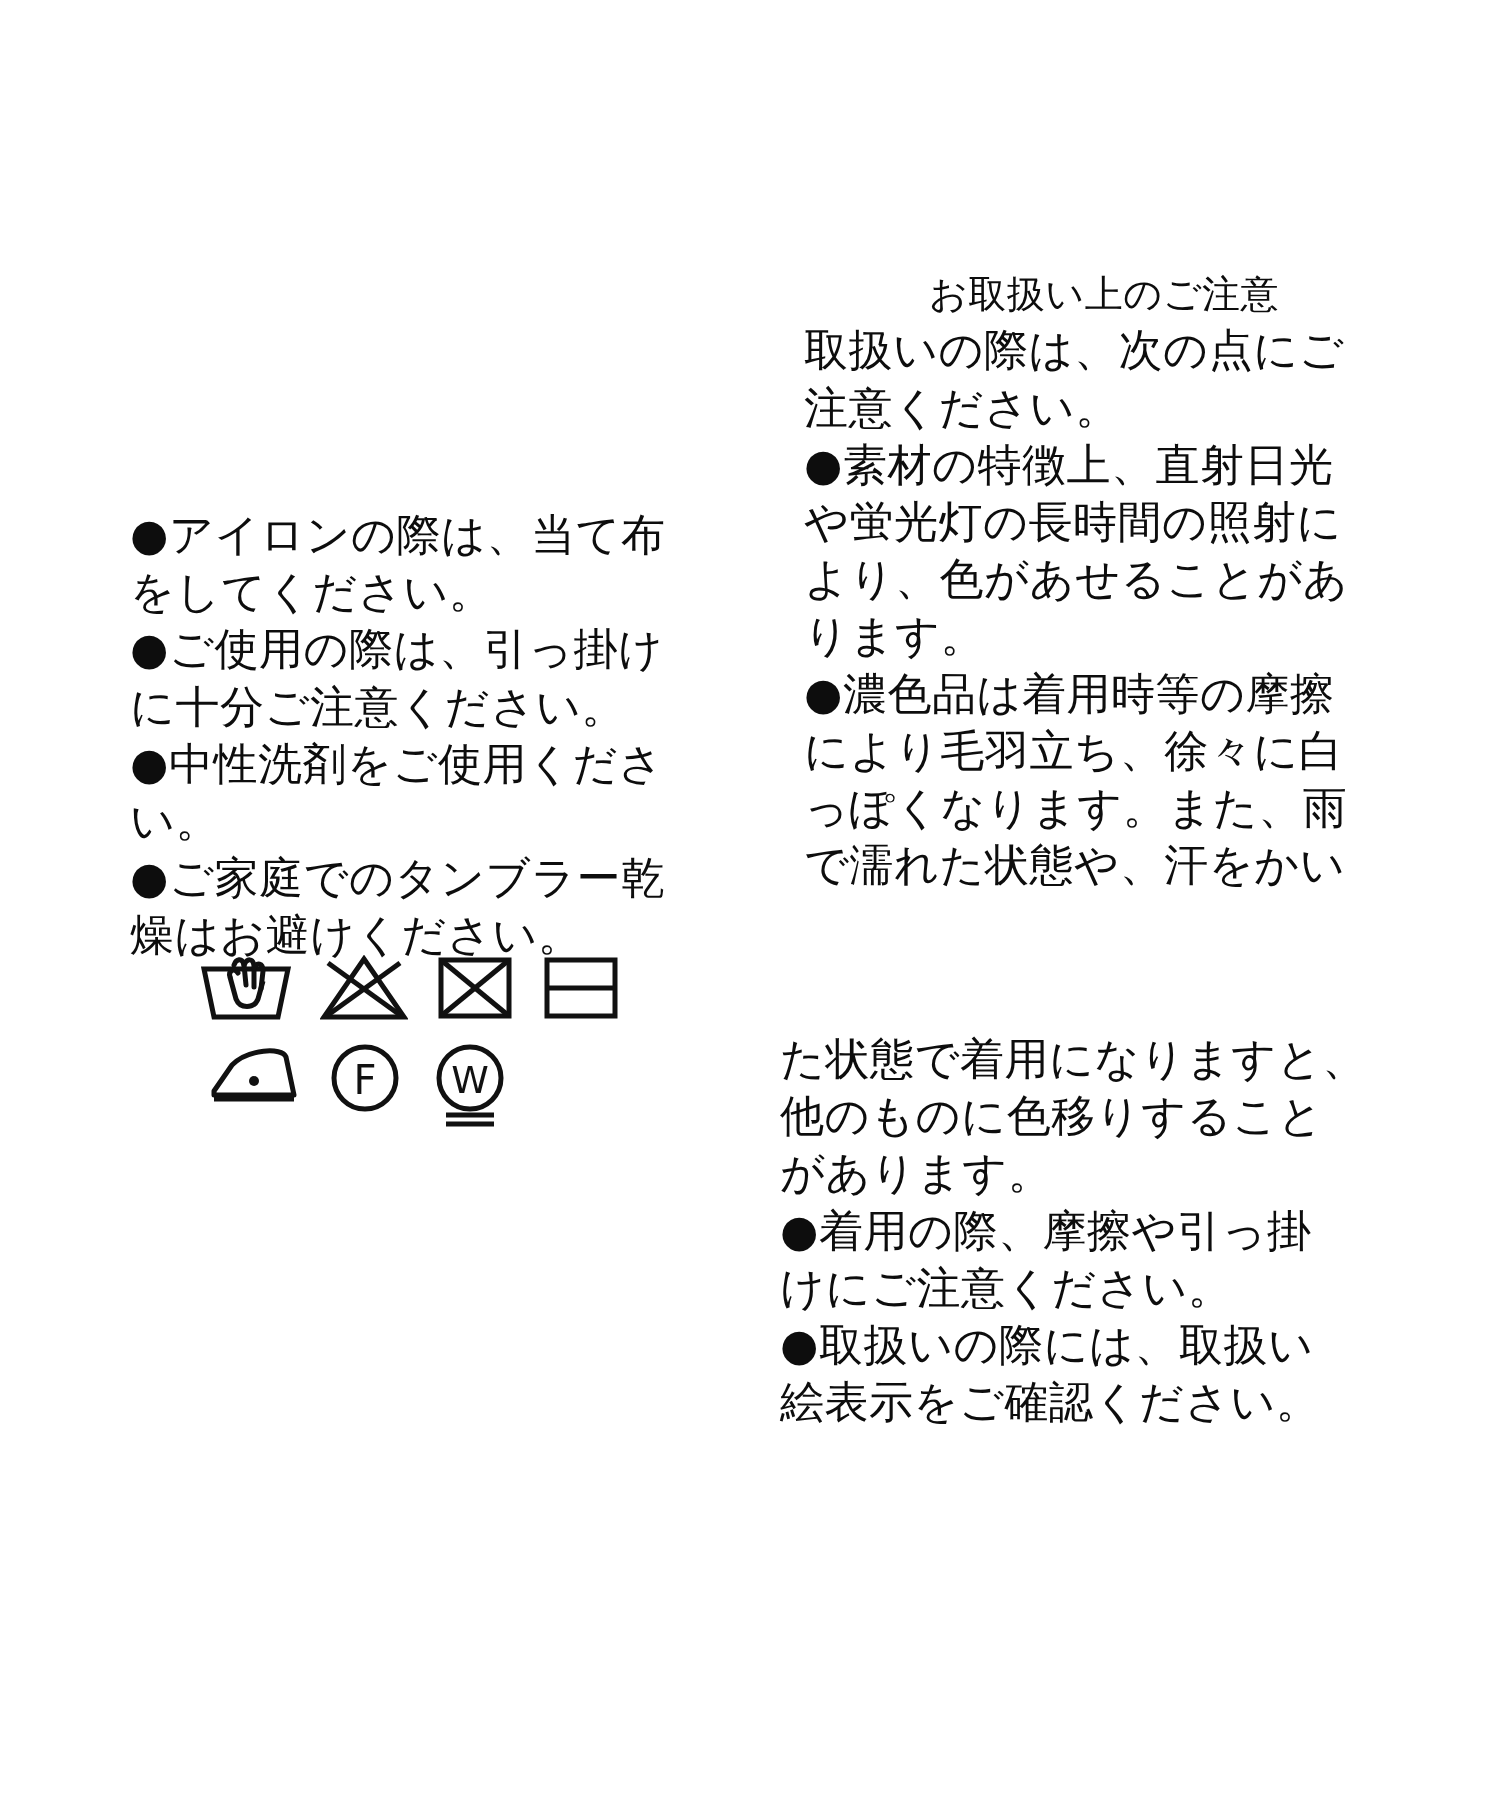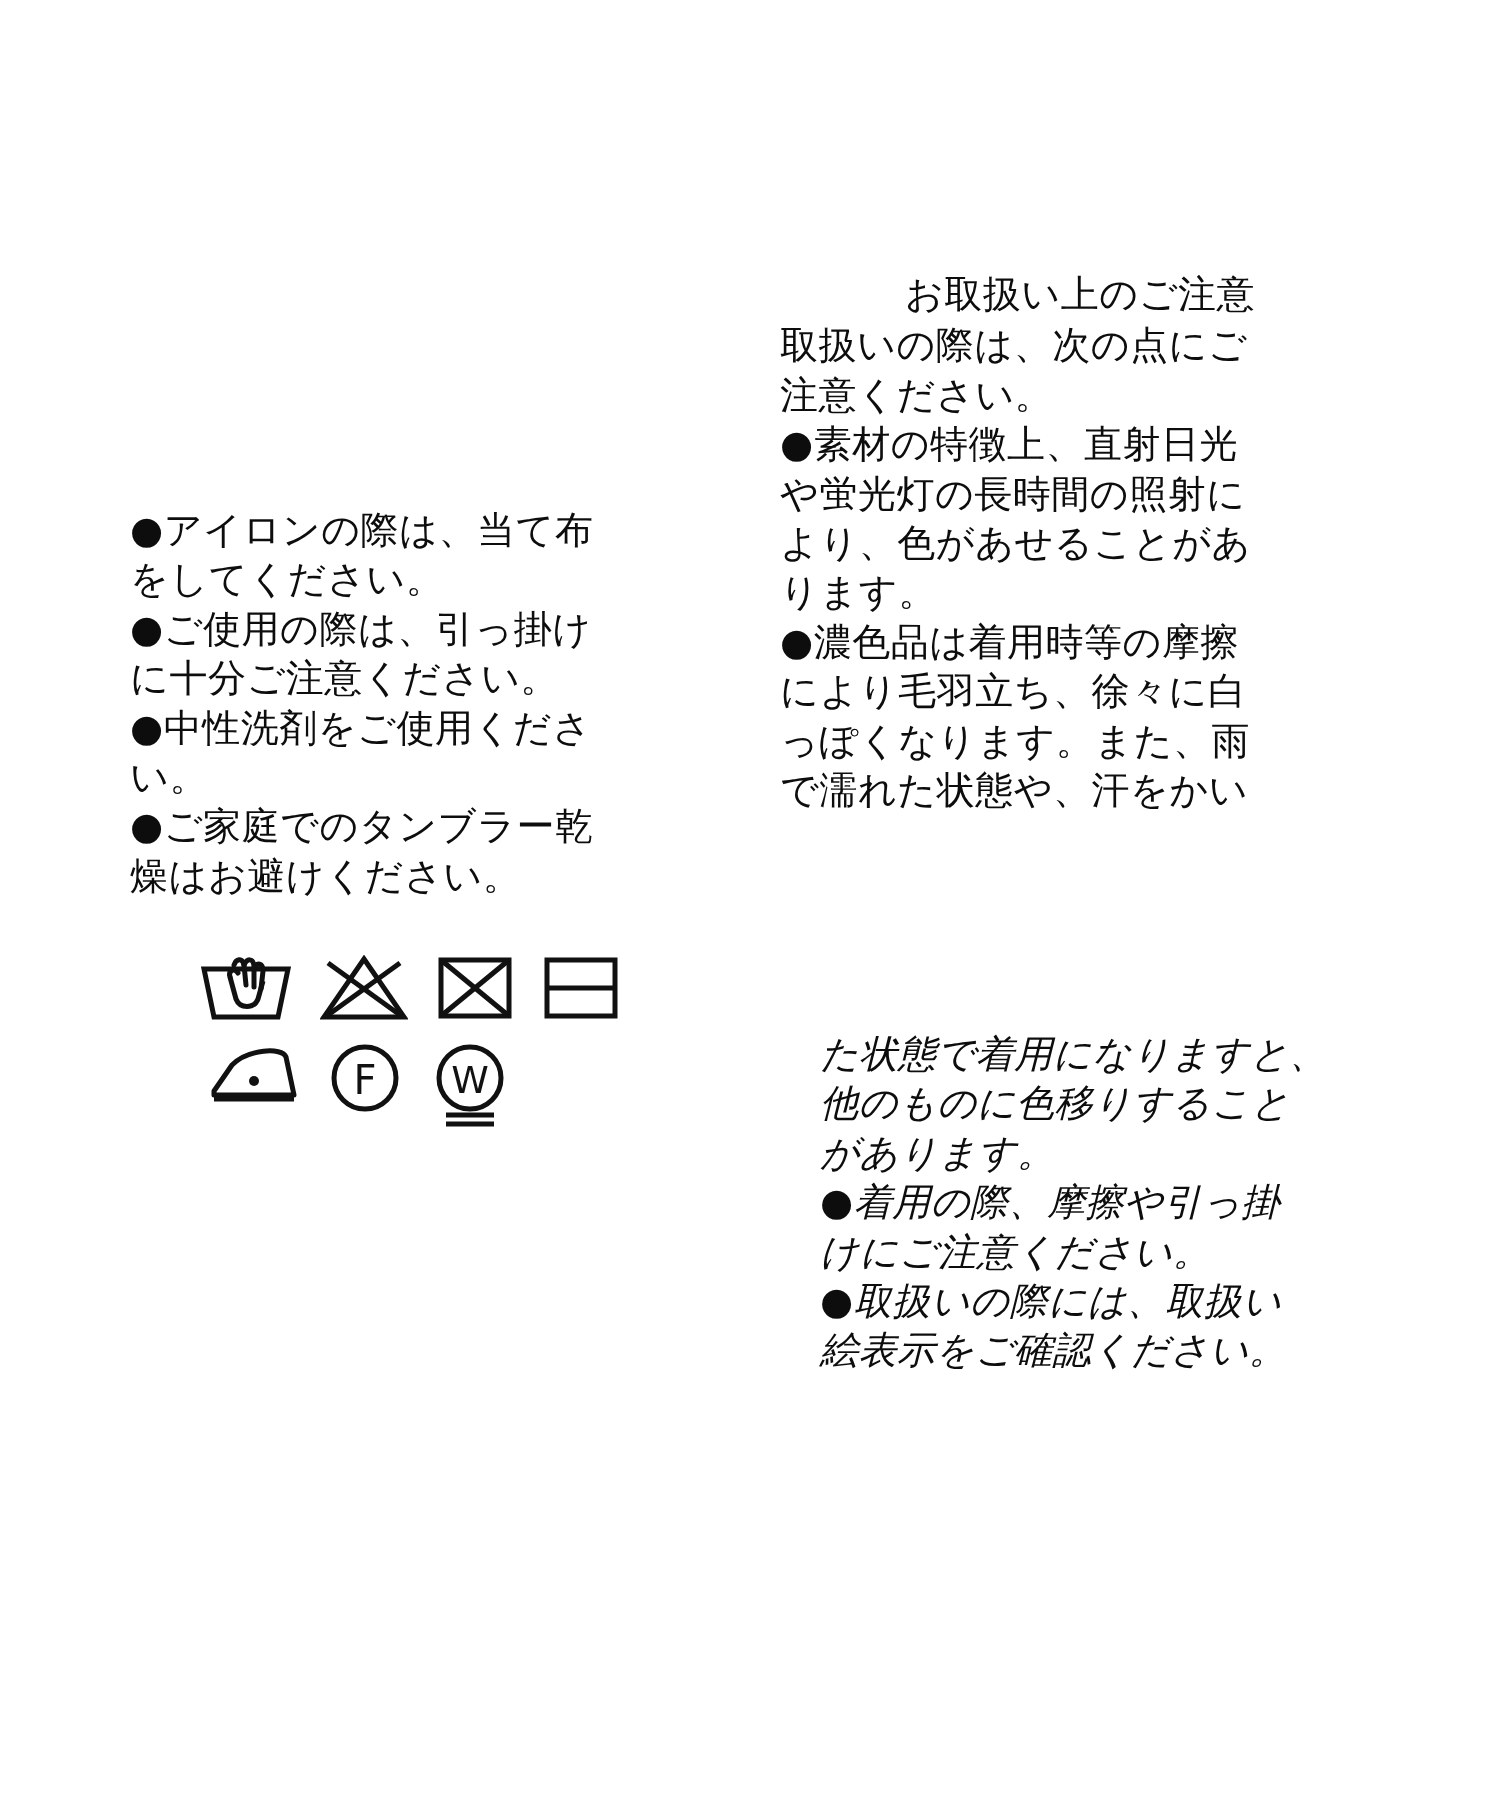--- a/index.html
+++ b/index.html
@@ -18,34 +18,33 @@
 
   
   #left-column {
     position: absolute;
     left: 130px;
     top: 506px;
     width: 560px;
   }
   #right-column-top {
     position: absolute;
-    left: 780px;
+    left: 804px;
     top: 270px;
     width: 600px;
   }
   #right-column-bottom {
     position: absolute;
-    left: 820px;
+    left: 780px;
     top: 1030px;
     width: 600px;
-    font-style: italic;
   }
 
   .care-text {
-    font-size: 38px;
+    font-size: 44px;
     line-height: 1.30;
     letter-spacing: 0.5px;
     white-space: pre-wrap;
     word-break: break-all;
     font-family: "DejaVu Sans", sans-serif;
     font-weight: 500;
   }
   .heading {
     font-size: 38px;
     line-height: 1.30;

